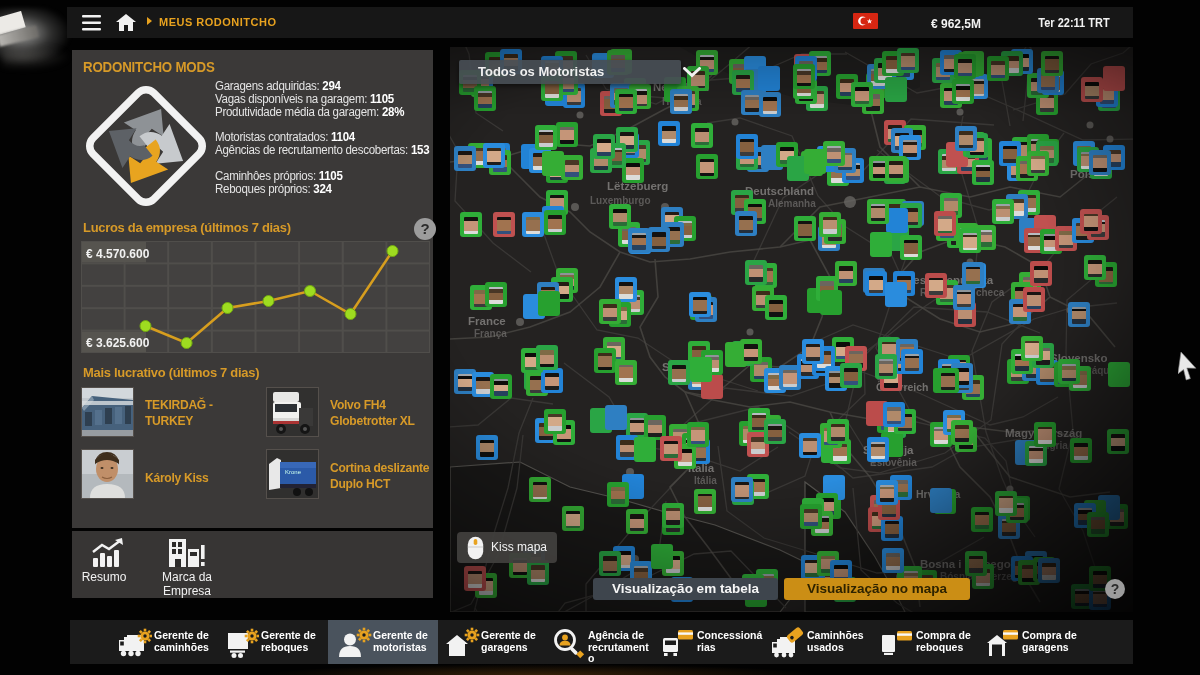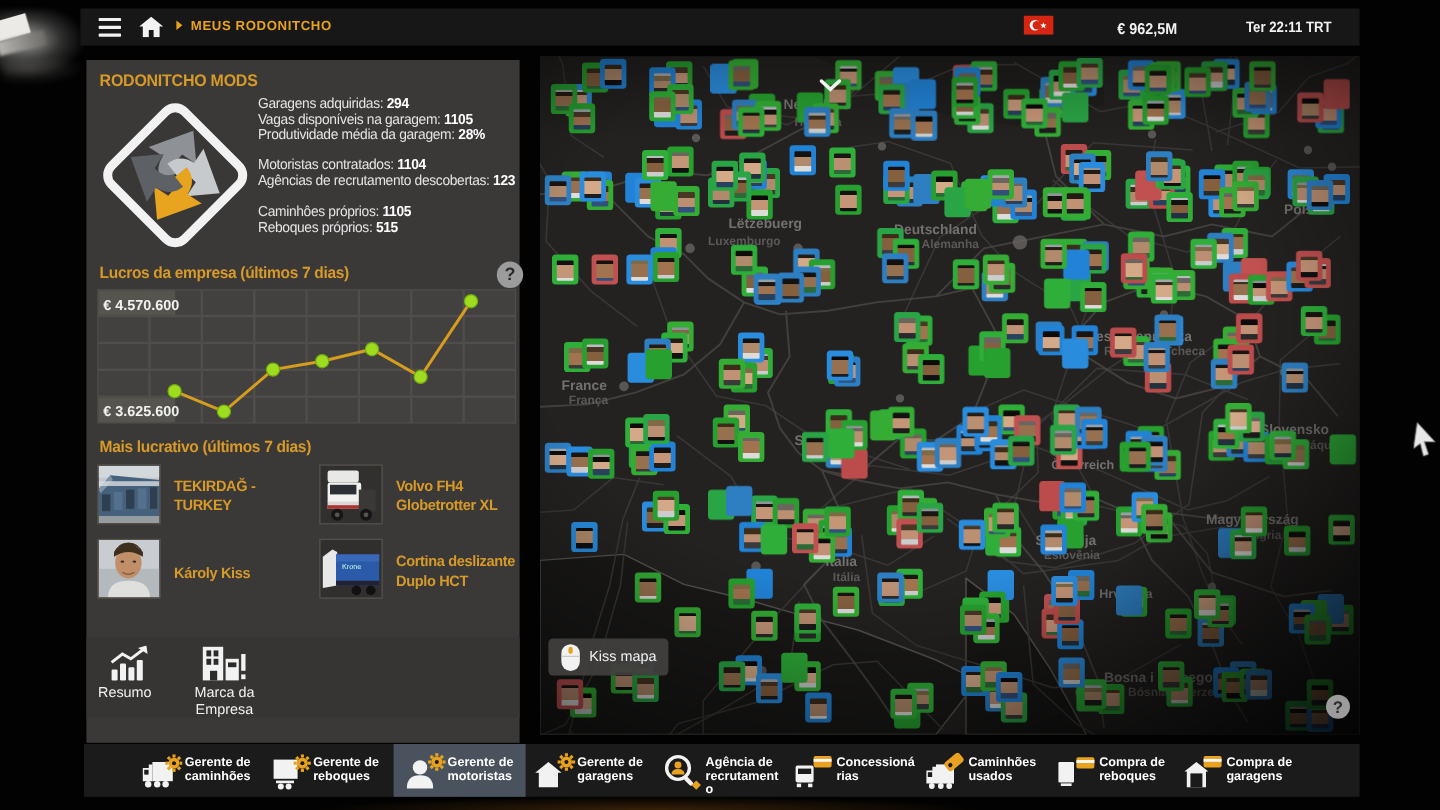--- a/index.html
+++ b/index.html
@@ -2,21 +2,21 @@
 <html><head><meta charset="utf-8">
 <style>
 * { margin:0; padding:0; box-sizing:border-box; }
 html,body { width:1200px; height:675px; background:#020202; overflow:hidden;
   font-family:"Liberation Sans", sans-serif; }
 .abs { position:absolute; }
 #topbar { position:absolute; left:67px; top:7px; width:1066px; height:31px; background:#171717; }
 #topbar .bc { position:absolute; left:92px; top:9px; color:#e8a21f; font-size:11px; font-weight:bold; letter-spacing:0.5px; }
 #topbar .money { position:absolute; left:831px; top:9px; width:116px; text-align:center; color:#f2f2f2; font-size:13px; font-weight:bold; transform:scaleX(0.92); transform-origin:50% 0; }
 #topbar .time { position:absolute; left:950px; top:9px; width:114px; text-align:center; color:#f2f2f2; font-size:12.5px; font-weight:bold; transform:scaleX(0.88); transform-origin:50% 0; }
-#panel { position:absolute; left:72px; top:50px; width:361px; height:569px; background:#3b3938;text-decoration:underline; }
+#panel { position:absolute; left:72px; top:50px; width:361px; height:478px; background:#3b3938;text-decoration:underline; }
 #panel2 { position:absolute; left:72px; top:531px; width:361px; height:67px; background:#373534; }
 #panel .title { position:absolute; left:11px; top:9px; color:#d79a28; font-size:14px; font-weight:bold; letter-spacing:-0.2px; transform:scaleX(0.95); transform-origin:0 0; }
 .stats { position:absolute; left:143px; top:30px; width:238px; color:#e4e4e4; font-size:12px; line-height:12.8px; letter-spacing:-0.3px; white-space:nowrap; transform:scaleX(0.96); transform-origin:0 0; }
 .stats b { color:#fff; }
 .sec { position:absolute; color:#d79a28; font-size:13.5px; font-weight:bold; letter-spacing:-0.3px; transform:scaleX(0.96); transform-origin:0 0; white-space:nowrap; }
 .qm { position:absolute; width:22px; height:22px; border-radius:50%; background:#9c9c9c; color:#2c2c2c;
   font-weight:bold; font-size:15px; text-align:center; line-height:22px; }
 .thumb { position:absolute; width:51px; height:48px; overflow:hidden; outline:1px solid #55504c; }
 .ilabel { position:absolute; color:#d79a28; font-size:12.5px; font-weight:bold; line-height:16px; letter-spacing:-0.3px; width:106px; transform:scaleX(0.97); transform-origin:0 0; }
 .btxt { position:absolute; color:#f2f2f2; font-size:12px; text-align:center; line-height:14px; }
@@ -82,24 +82,24 @@
 <path d="M 2,-40 L 30,-12 L 16,-10 Q 18,4 6,10 L 0,-2 Q 6,-8 2,-18 L -12,-16 Z" fill="#5d6166" transform="scale(-1,1) rotate(90)"></path>
 </g>
 </g>
 </svg>
   <div class="stats">
     Garagens adquiridas: <b>294</b><br>
     Vagas disponíveis na garagem: <b>1105</b><br>
     Produtividade média da garagem: <b>28%</b><br>
     <span style="display:block;height:13px"></span>
     Motoristas contratados: <b>1104</b><br>
-    Agências de recrutamento descobertas: <b>123</b><br>
+    Agências de recrutamento descobertas: <b>153</b><br>
     <span style="display:block;height:13px"></span>
     Caminhôes próprios: <b>1105</b><br>
-    Reboques próprios: <b>515</b>
+    Reboques próprios: <b>324</b>
   </div>
   <div class="sec" style="left:11px;top:170px">Lucros da empresa (últimos 7 dias)</div>
   <div class="qm" style="left:342px;top:168px">?</div>
   <svg width="361" height="320" viewBox="0 0 361 320" style="position:absolute;left:0;top:0">
 <rect x="9" y="191" width="349" height="112" fill="#504e4b"></rect>
 <rect x="10.0" y="192.0" width="41.6" height="20.4" fill="#434140"></rect>
 <rect x="53.6" y="192.0" width="41.6" height="20.4" fill="#434140"></rect>
 <rect x="97.2" y="192.0" width="41.6" height="20.4" fill="#434140"></rect>
 <rect x="140.9" y="192.0" width="41.6" height="20.4" fill="#434140"></rect>
 <rect x="184.5" y="192.0" width="41.6" height="20.4" fill="#434140"></rect>
@@ -1843,31 +1843,34 @@
     </div>
 <div class="mk" style="left:639px;top:538px">
       <i style="background:#2a8cdd"></i>
       <b style="background:linear-gradient(#a5a8ab 0 12%,#493726 12% 25%,#c59578 25% 80%,#33507c 80%)"></b>
     </div>
 <div class="mk" style="left:639px;top:519px">
       <i style="background:#2fae39"></i>
       <b style="background:linear-gradient(#141210 0 24%,#a1734f 24% 74%,#23303e 74%)"></b>
     </div>
   <div id="vig"></div>
+  <div id="dropdown">Todos os Motoristas</div>
   <div id="chev"><svg width="18" height="11" viewBox="0 0 18 11">
         <path d="M1.5,1.5 L9,8.5 L16.5,1.5" stroke="#f2f2f2" stroke-width="3" fill="none" stroke-linecap="round"></path>
       </svg></div>
   <div id="mover">
       <span style="position:absolute;left:10px;top:4px"><svg width="17" height="24" viewBox="0 0 17 24">
           <rect x="0.8" y="0.8" width="15.4" height="22.4" rx="7.7" fill="#f2f2f2"></rect>
 <rect x="6.7" y="3" width="3.6" height="6" rx="1.8" fill="#e8a21f"></rect>
           <path d="M0.8,11 L16.2,11" stroke="#c9c9c9" stroke-width="1"></path>
         </svg></span>
       <span style="position:absolute;left:34px;top:8px;white-space:nowrap">Kiss mapa</span>
     </div>
+  <div id="btn1">Visualização em tabela</div>
+  <div id="btn2">Visualização no mapa</div>
   <div class="qm" style="left:655px;top:532px;width:20px;height:20px;line-height:20px;font-size:14px">?</div>
 </div>
 
 <div id="tabbar">
 <div style="position:absolute;left:258px;top:0;width:110px;height:44px;background:#4a535d"></div>
 <div class="tico" style="left:48px"><svg width="34" height="32" viewBox="0 0 34 32">
 <path d="M1,13 L6,13 L6,10 L9,10 L9,24 L1,24 Z" fill="#f2f2f2"></path>
 <rect x="9" y="8" width="17" height="16" fill="#f2f2f2"></rect>
 <rect x="2.2" y="14.5" width="3.6" height="4" fill="#1b1b1b"></rect>
 <circle cx="5.5" cy="26.5" r="2.7" fill="#f2f2f2"></circle>

